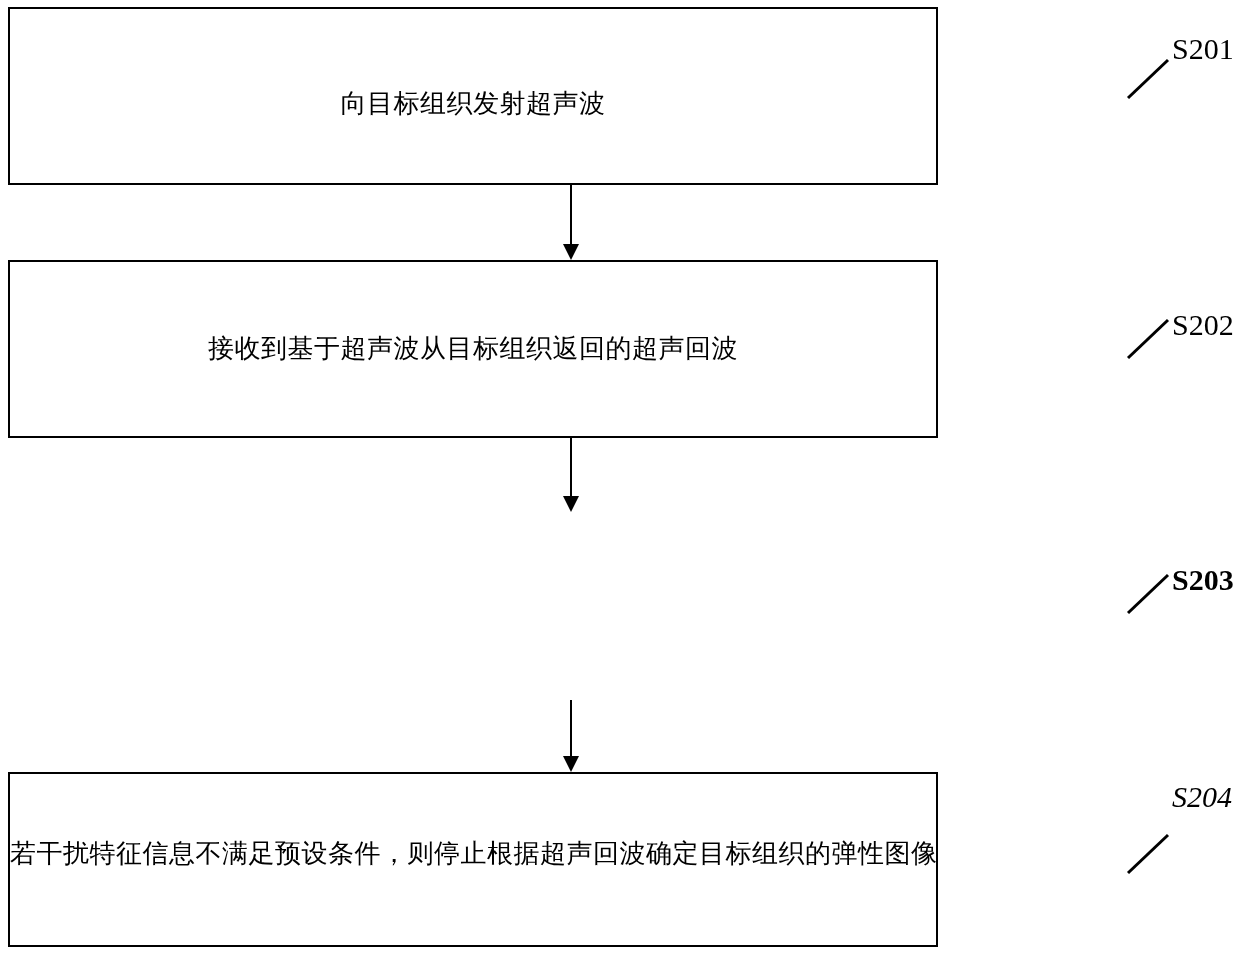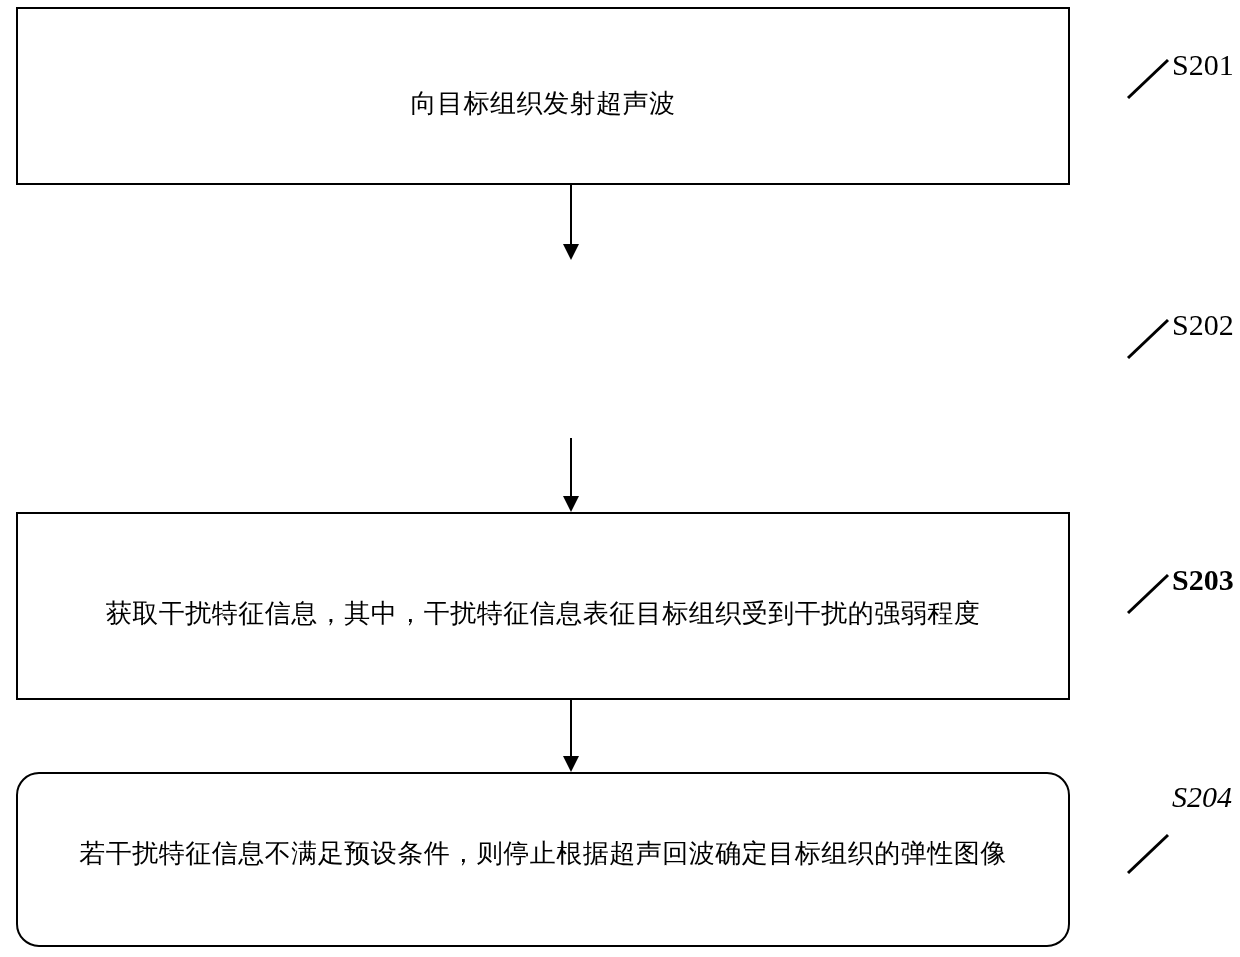--- a/index.html
+++ b/index.html
@@ -14,42 +14,42 @@
   }
   #figure {
     position: relative;
     width: 1240px;
     height: 957px;
     background: #ffffff;
     overflow: hidden;
   }
   .node {
     position: absolute;
-    left: 16px;
-    width: 1054px;
+    left: 8px;
+    width: 930px;
     box-sizing: border-box;
     border: 2px solid #000000;
     background: #ffffff;
   }
   .node-text {
     position: absolute;
     left: 0;
     right: 0;
     text-align: center;
     font-family: "Liberation Serif", "DejaVu Serif", serif;
     font-size: 26px;
     line-height: 34px;
     letter-spacing: 0.5px;
     color: #000000;
     white-space: nowrap;
   }
   #node-1 { top: 7px;   height: 178px; }
   #node-2 { top: 260px; height: 178px; }
   #node-3 { top: 512px; height: 188px; }
-  #node-4 { top: 772px; height: 175px; border-radius: 23px; }
+  #node-4 { top: 772px; height: 175px; }
 
   #node-1 .node-text { top: 78px; }
   #node-2 .node-text { top: 70px; }
   #node-3 .node-text { top: 83px; }
   #node-4 .node-text { top: 63px; }
 
   .connector {
     position: absolute;
     left: 563px;
     width: 16px;
@@ -91,21 +91,21 @@
   .leader {
     position: absolute;
     width: 46px;
     height: 42px;
     overflow: visible;
   }
   .leader line {
     stroke: #000000;
     stroke-width: 3;
   }
-  #label-1 { left: 1172px; top: 50px; }
+  #label-1 { left: 1172px; top: 34px; }
   #leader-1 { left: 1128px; top: 58px; }
   #label-2 { left: 1172px; top: 310px; font-family: Liberation Serif, serif; }
   #leader-2 { left: 1128px; top: 318px; }
   #label-3 { left: 1172px; top: 565px; font-weight: bold; }
   #leader-3 { left: 1128px; top: 573px; }
   #label-4 { left: 1172px; top: 782px; font-style: italic; }
   #leader-4 { left: 1128px; top: 833px; }
 </style>
 </head>
 <body>
@@ -114,29 +114,29 @@
 
   <div class="node" id="node-1">
     <div class="node-text">向目标组织发射超声波</div>
   </div>
 
   <div class="connector" id="conn-1">
     <div class="stem"></div>
     <div class="head"></div>
   </div>
 
+  <div class="node" id="node-2">
+    <div class="node-text">接收到基于超声波从目标组织返回的超声回波</div>
+  </div>
 
   <div class="connector" id="conn-2">
     <div class="stem"></div>
     <div class="head"></div>
   </div>
 
-  <div class="node" id="node-3">
-    <div class="node-text">获取干扰特征信息，其中，干扰特征信息表征目标组织受到干扰的强弱程度</div>
-  </div>
 
   <div class="connector" id="conn-3">
     <div class="stem"></div>
     <div class="head"></div>
   </div>
 
   <div class="node" id="node-4">
     <div class="node-text">若干扰特征信息不满足预设条件，则停止根据超声回波确定目标组织的弹性图像</div>
   </div>
 

